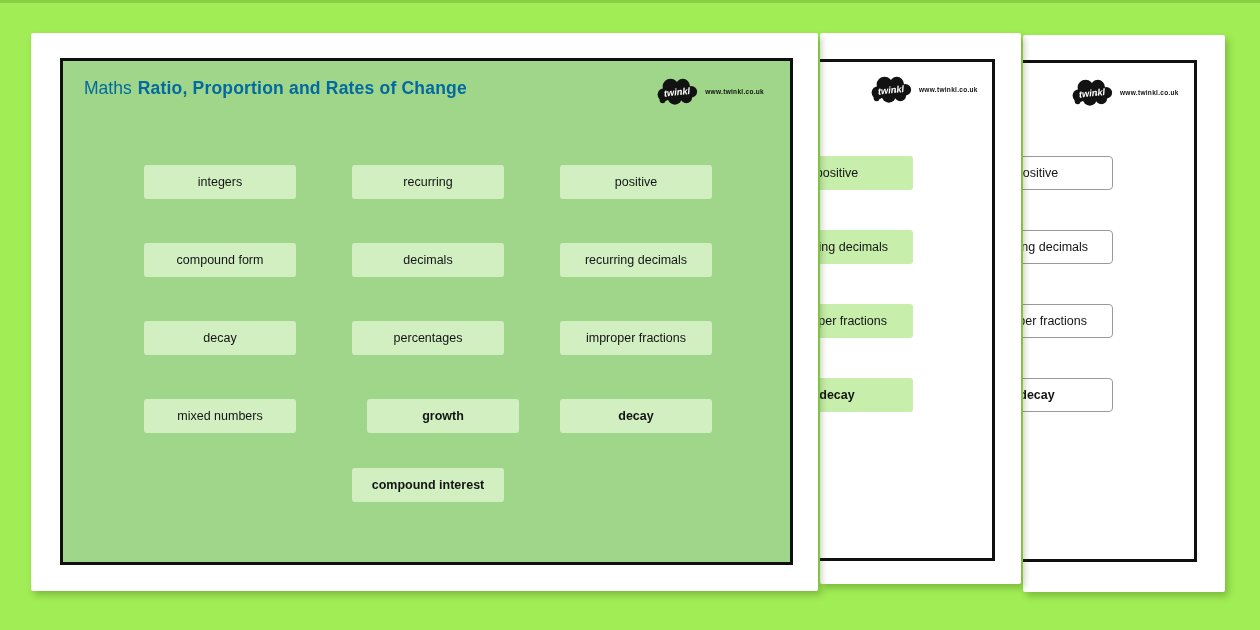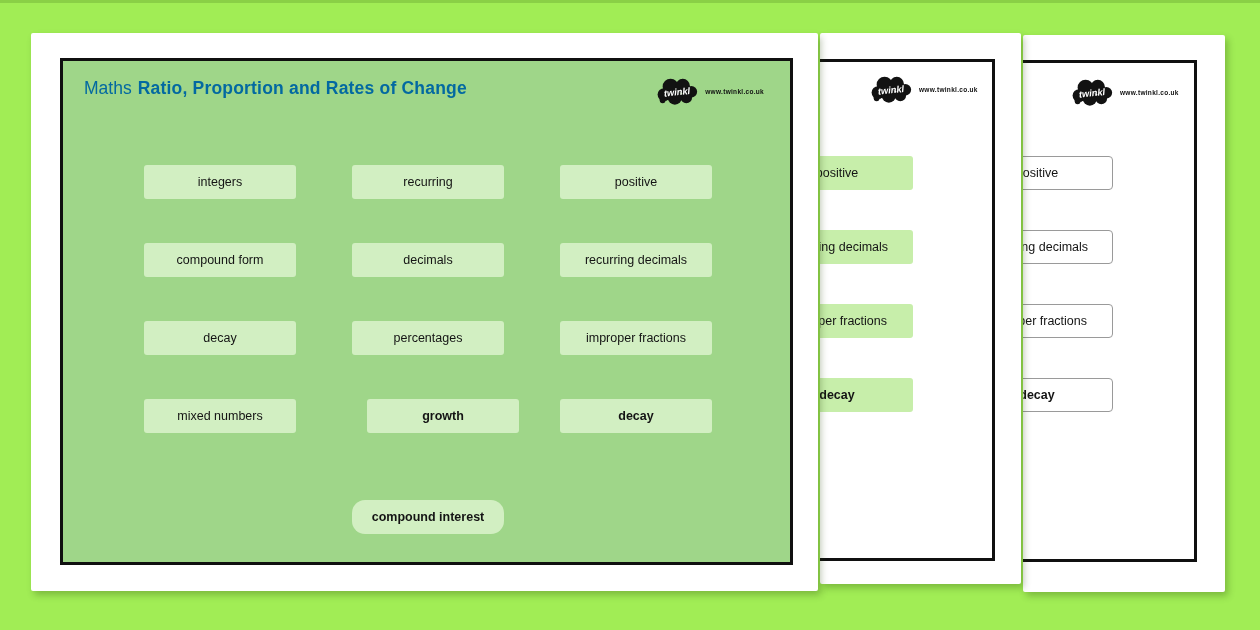--- a/index.html
+++ b/index.html
@@ -163,16 +163,16 @@
         <div class="card card-style-panel" style="left: 497px; top: 104px;">positive</div>
         <div class="card card-style-panel" style="left: 81px; top: 182px;">compound form</div>
         <div class="card card-style-panel" style="left: 289px; top: 182px;">decimals</div>
         <div class="card card-style-panel" style="left: 497px; top: 182px;">recurring decimals</div>
         <div class="card card-style-panel" style="left: 81px; top: 260px;">decay</div>
         <div class="card card-style-panel" style="left: 289px; top: 260px;">percentages</div>
         <div class="card card-style-panel" style="left: 497px; top: 260px;">improper fractions</div>
         <div class="card card-style-panel" style="left: 81px; top: 338px;">mixed numbers</div>
         <div class="card card-style-panel bold" style="left: 289px; top: 338px; margin-left: 15px;">growth</div>
         <div class="card card-style-panel bold" style="left: 497px; top: 338px;">decay</div>
-        <div class="card card-style-panel bold" style="left: 289px; top: 439px; border-radius: 13px;">compound interest</div>
+        <div class="card card-style-panel bold" style="left: 289px; top: 407px;">compound interest</div>
       </div>
   </div>
 </div>
 
 </body></html>

